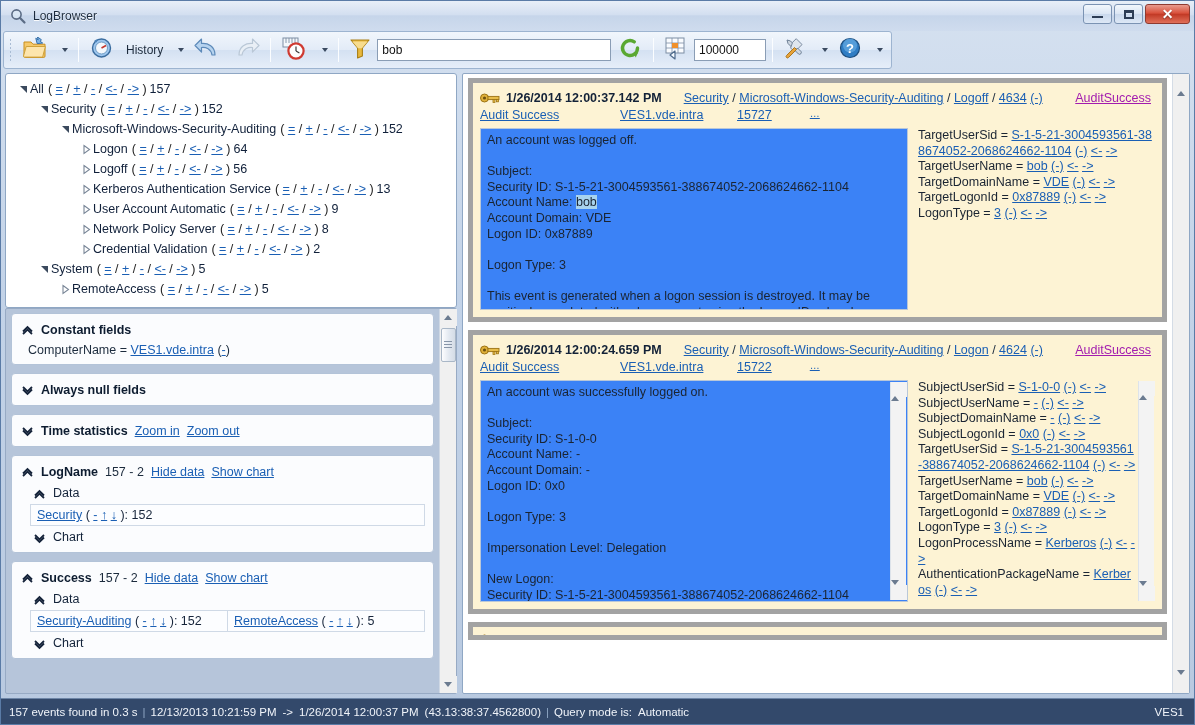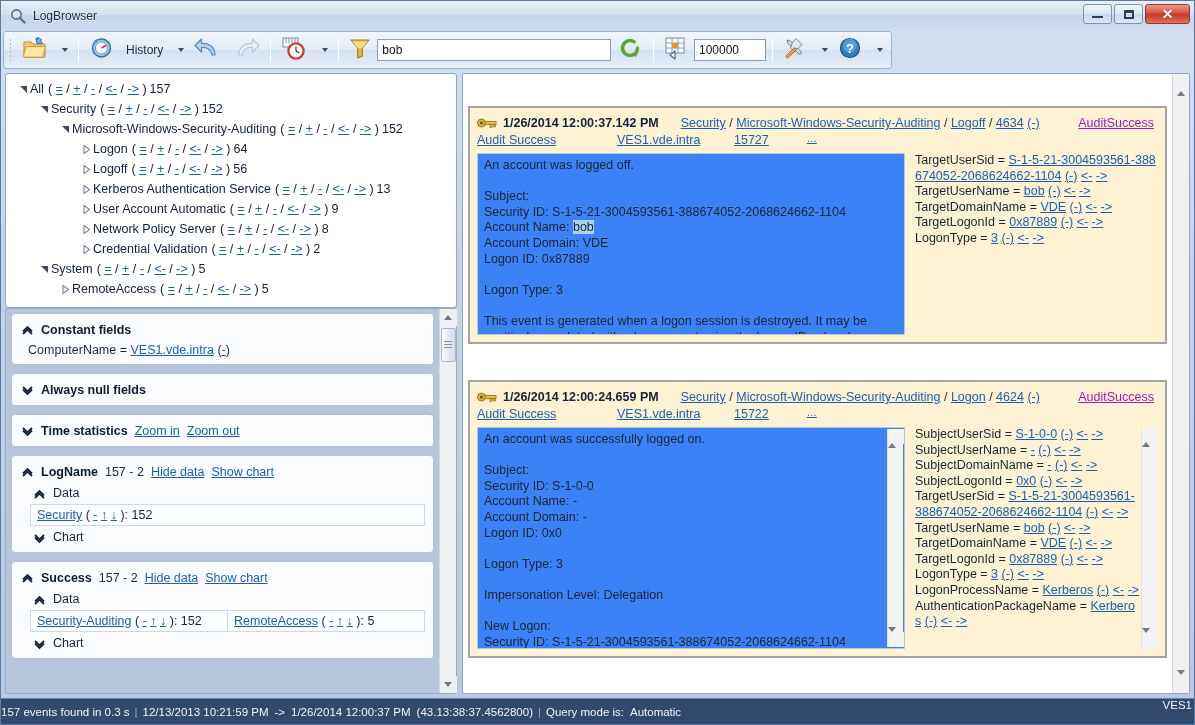--- a/index.html
+++ b/index.html
@@ -293,26 +293,25 @@
   }
   .events-area {
     flex: 1;
     padding: 4px 5px 0 5px;
     display: flex; flex-direction: column;
     gap: 8px;
     overflow: hidden;
     min-width: 0;
   }
   .event {
-    border: 2px solid #a3a3a3;
+    border: 5px solid #a3a3a3;
     background: #fdf3d4;
     padding: 5px 7px 7px 7px;
     flex: none;
     min-width: 0;
-    margin-top: 28px;
   }
   .ev-head {
     display: flex; align-items: center;
     font-size: 12.5px;
     color: #132238;
     gap: 0;
     white-space: nowrap;
     height: 20px;
   }
   .key-icon { width: 20px; height: 16px; flex: none; margin-right: 6px; }
@@ -391,22 +390,22 @@
     display: flex; flex-direction: column; align-items: center;
   }
 
   
   .statusbar {
     height: 26px; flex: none;
     margin: 4px 0 0 0;
     background: linear-gradient(to bottom, #3f5677 0%, #2e4straight 0%, #32496a 50%, #2b4060 100%);
     background-color: #33496b;
     border-top: 1px solid #6d85a6;
-    display: flex; 
-    padding: 0 0;
+    display: flex; align-items: center;
+    padding: 0 8px;
     color: #f0f4fa;
     font-size: 11.5px;
   }
   .st-main { display: flex; align-items: center; }
   .st-pipe { color: #8fa6c4; margin: 0 5px; }
   .st-right { margin-left: auto; padding-right: 2px; }
   .st-gap { display: inline-block; width: 6px; }
 </style>
 </head>
 <body>

